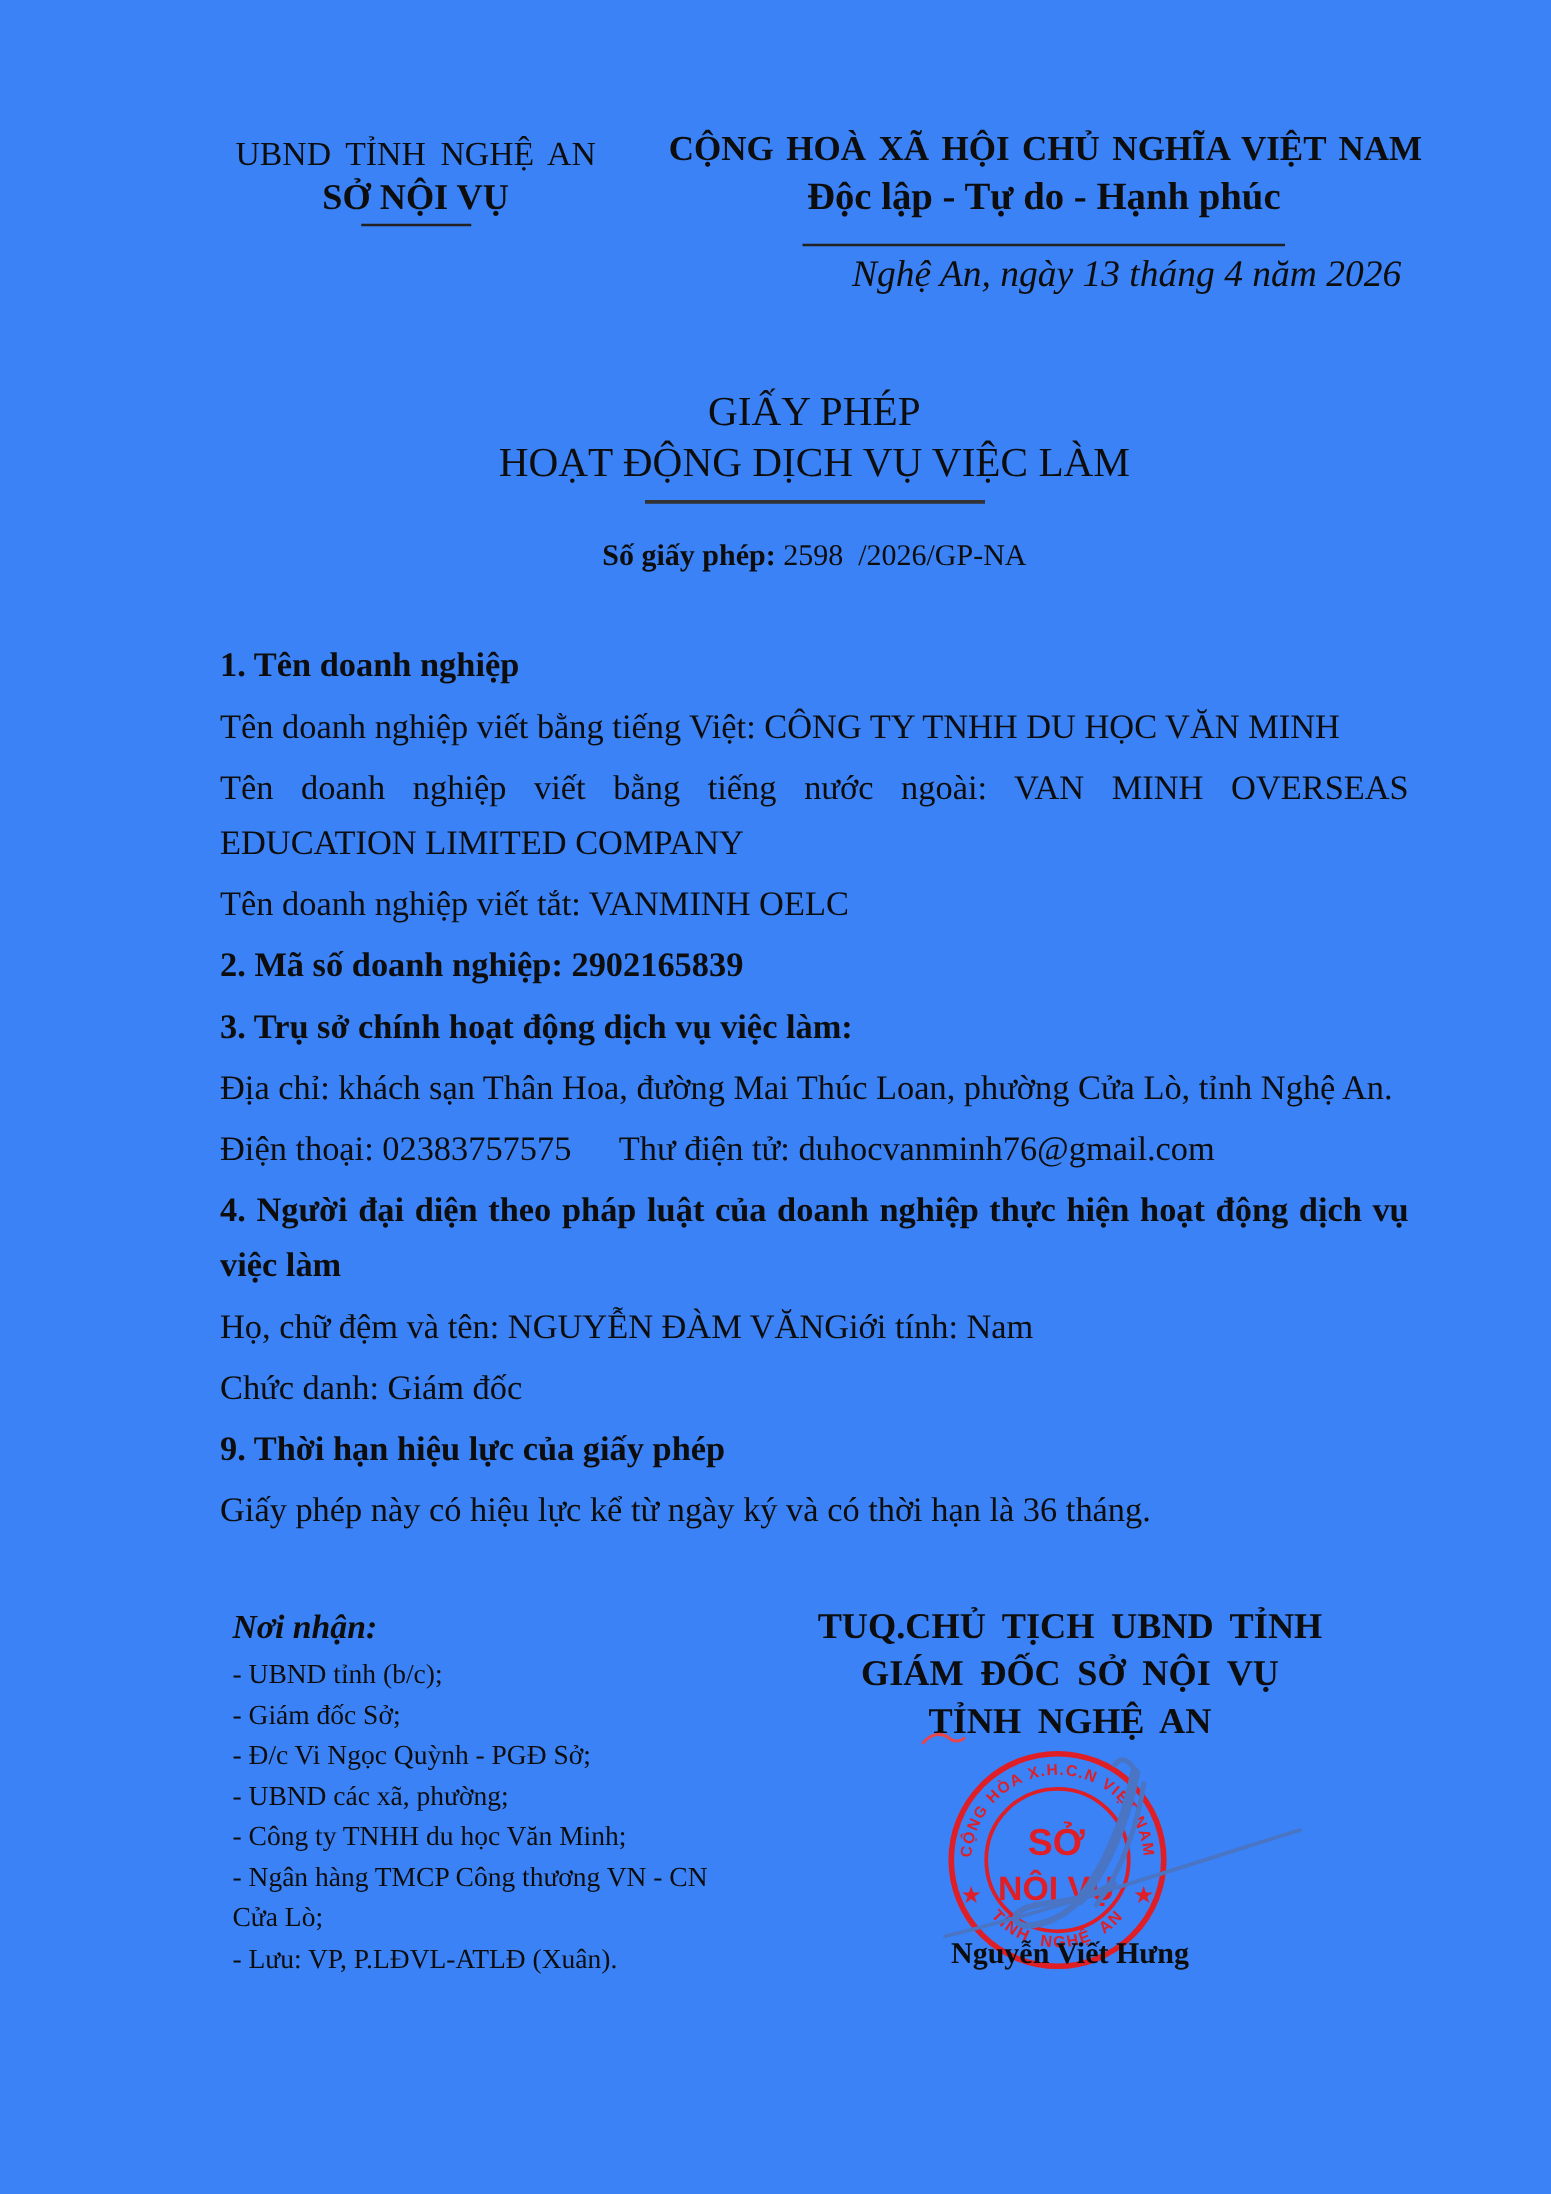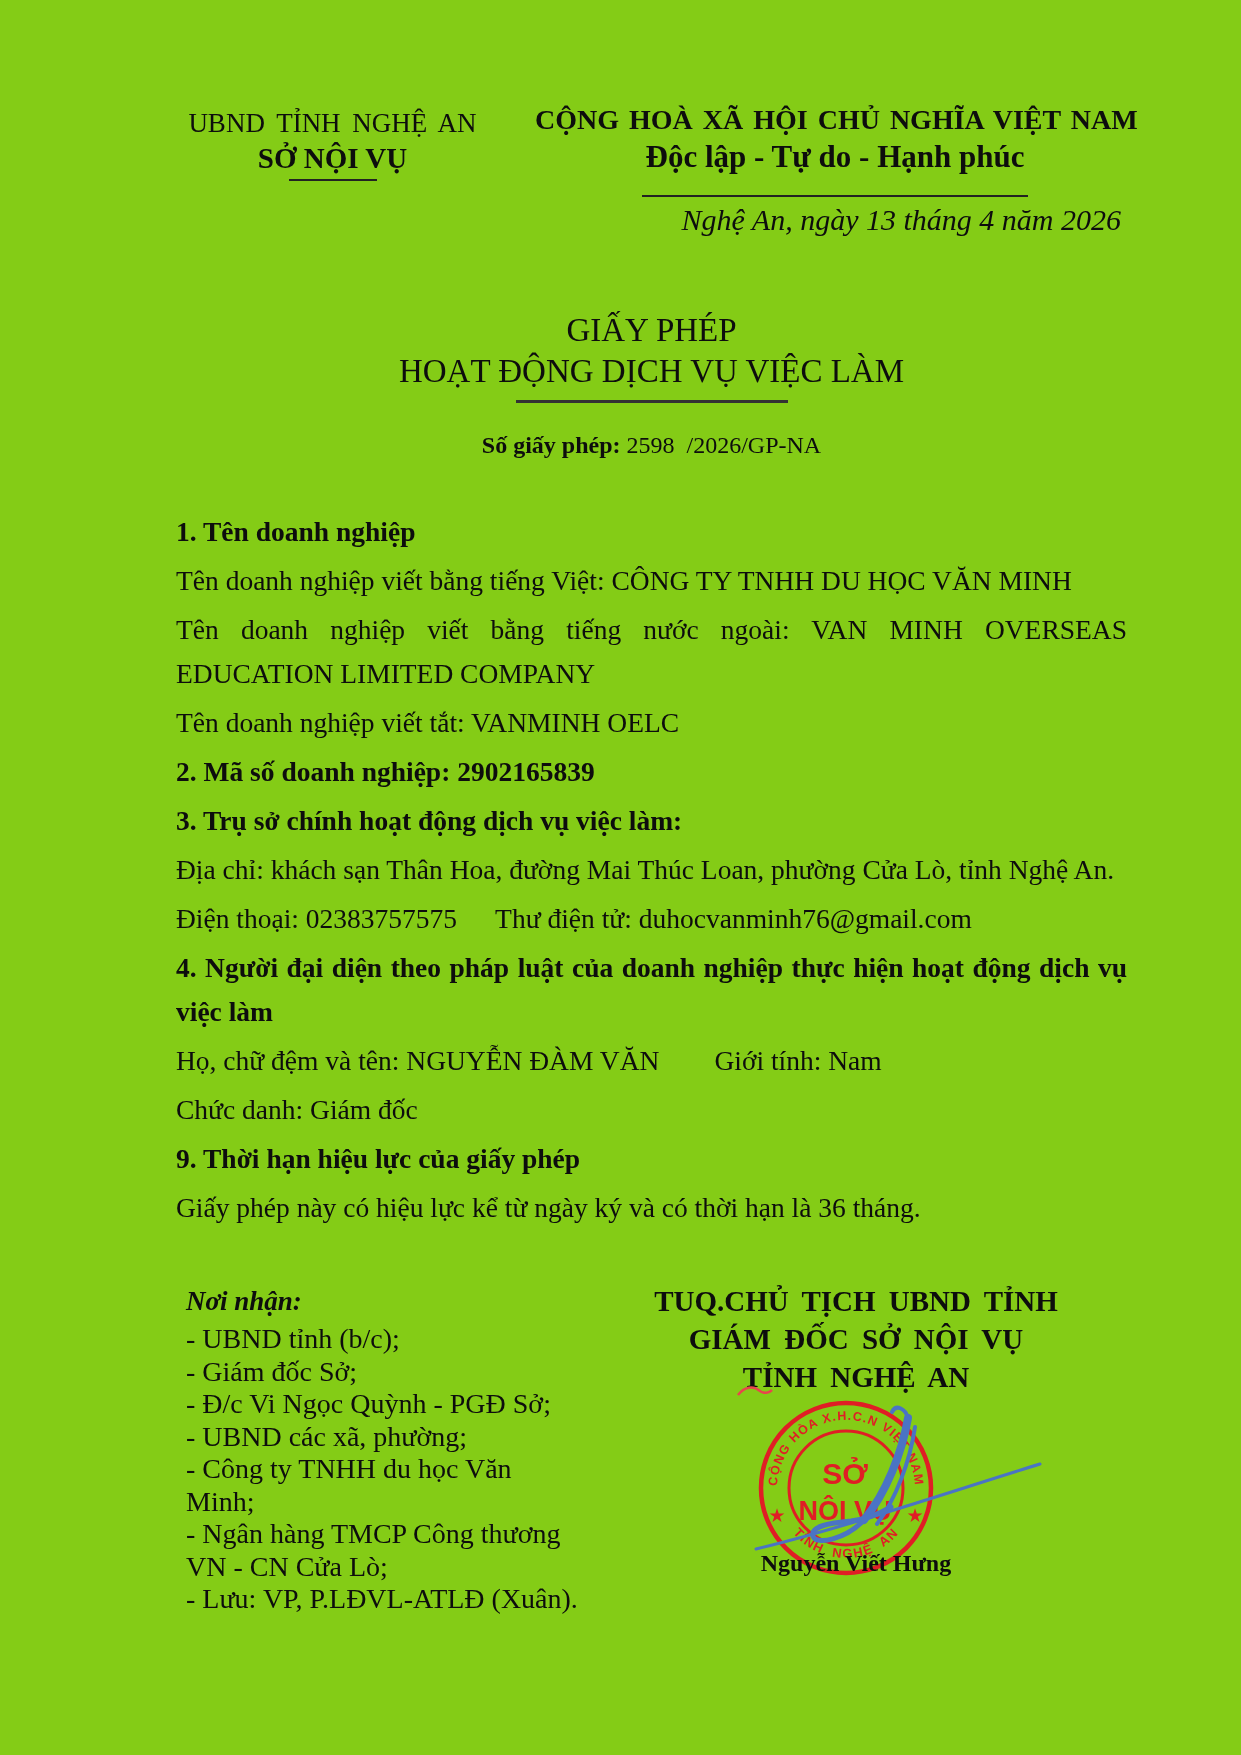--- a/index.html
+++ b/index.html
@@ -1,19 +1,19 @@
 <!DOCTYPE html>
 <html><head>
 <meta charset="utf-8">
 <style>
   html,body{margin:0;padding:0;background:#8a8a8a;}
   .page{
     position:relative;
     width:1241px;height:1755px;
-    background:#84cc16;
+    background:#3b82f6;
     font-family:"Liberation Serif","DejaVu Serif",serif;
     color:#0d0d0d;
     overflow:hidden;
   }
   
   .hdr-left{position:absolute;left:160px;top:108px;width:345px;text-align:center;}
   .hdr-left .l1{font-size:27px;word-spacing:5px;white-space:nowrap;}
   .hdr-left .l2{font-size:29px;font-weight:bold;margin-top:3px;white-space:nowrap;}
   .hdr-left .rule{width:88px;border-top:2px solid #222;margin:4px auto 0;}
   .hdr-right{position:absolute;left:535px;top:104px;width:600px;text-align:center;}
@@ -27,26 +27,26 @@
   .title .rule{width:272px;border-top:3px solid #333;margin:8px auto 0;}
   .license{position:absolute;left:176px;top:432px;width:951px;text-align:center;font-size:24px;white-space:nowrap;}
   .license .lab{font-weight:bold;}
   .license .val{white-space:pre-wrap;}
   
   .body{position:absolute;left:176px;top:510px;width:951px;font-size:27.5px;line-height:44px;}
   .body p{margin:0 0 5px 0;}
   .body p.b{font-weight:bold;}
   .body p.j{text-align:justify;}
   .body .bold{font-weight:normal;}
-  .gap-lg{margin-left:55px;}
+  .gap-lg{}
   .gap-md{margin-left:38px;}
   
   .recipients{position:absolute;left:186px;top:1286px;width:392px;}
   .recipients .lab{font-size:27px;font-weight:bold;font-style:italic;margin-bottom:6px;}
-  .recipients .item{font-size:28px;line-height:32.5px;}
+  .recipients .item{font-size:22px;line-height:32.5px;}
   .sig-block{position:absolute;left:640px;top:1282px;width:432px;text-align:center;}
   .sig-block .t{font-size:29px;font-weight:bold;line-height:38px;word-spacing:6px;white-space:nowrap;}
   .stamp-wrap{position:absolute;left:690px;top:1383px;width:370px;height:212px;}
   .signer{position:absolute;left:656px;top:1550px;width:400px;text-align:center;
     font-size:24px;font-weight:bold;white-space:nowrap;}
 </style>
 </head>
 <body>
 
 <div class="page">

